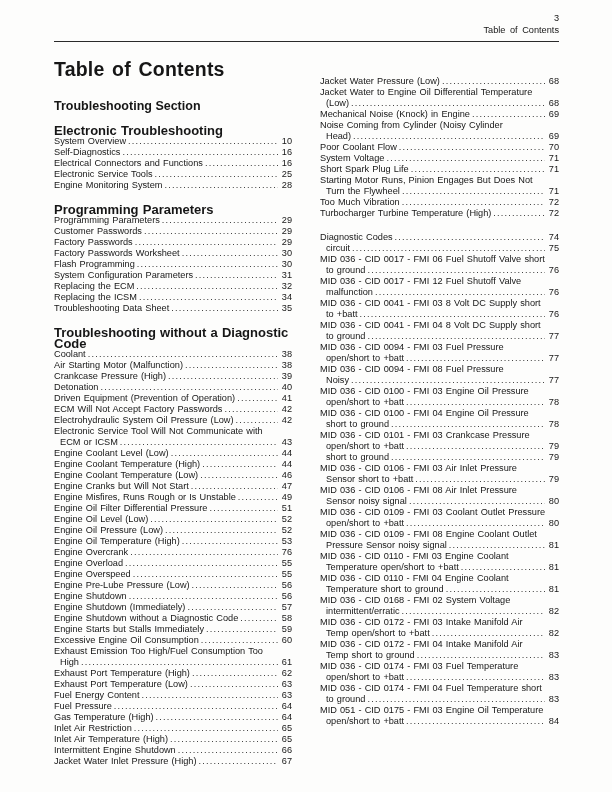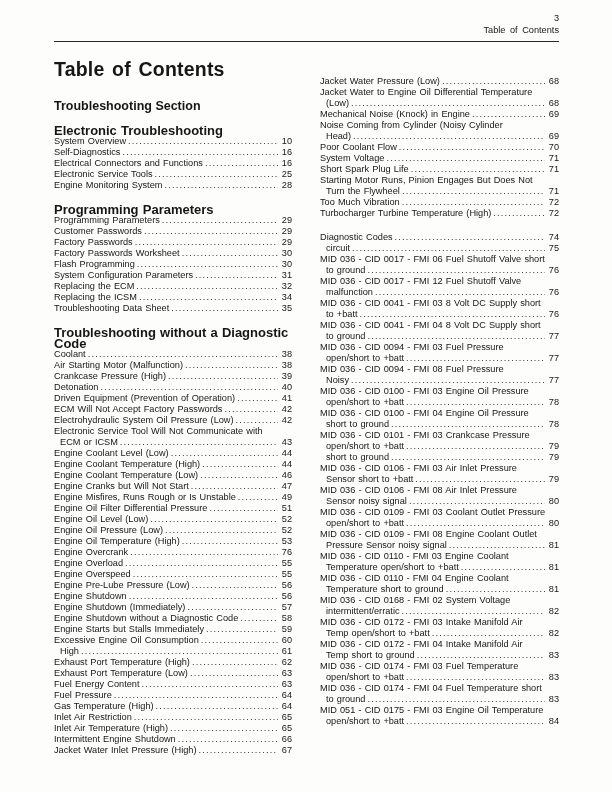--- a/index.html
+++ b/index.html
@@ -374,20 +374,23 @@
           </div>
         </div>
         <div class="toc-entry">
           <div class="entry-line">
             <span class="entry-text">Excessive Engine Oil Consumption</span>
             <span class="leader-dots">............................................................................................................................................................................................................................</span>
             <span class="page-num">60</span>
           </div>
         </div>
         <div class="toc-entry">
+          <div class="entry-line">
+            <span class="entry-text">Exhaust Emission Too High/Fuel Consumption Too</span>
+          </div>
           <div class="entry-line cont">
             <span class="entry-text">High</span>
             <span class="leader-dots">............................................................................................................................................................................................................................</span>
             <span class="page-num">61</span>
           </div>
         </div>
         <div class="toc-entry">
           <div class="entry-line">
             <span class="entry-text">Exhaust Port Temperature (High)</span>
             <span class="leader-dots">............................................................................................................................................................................................................................</span>

